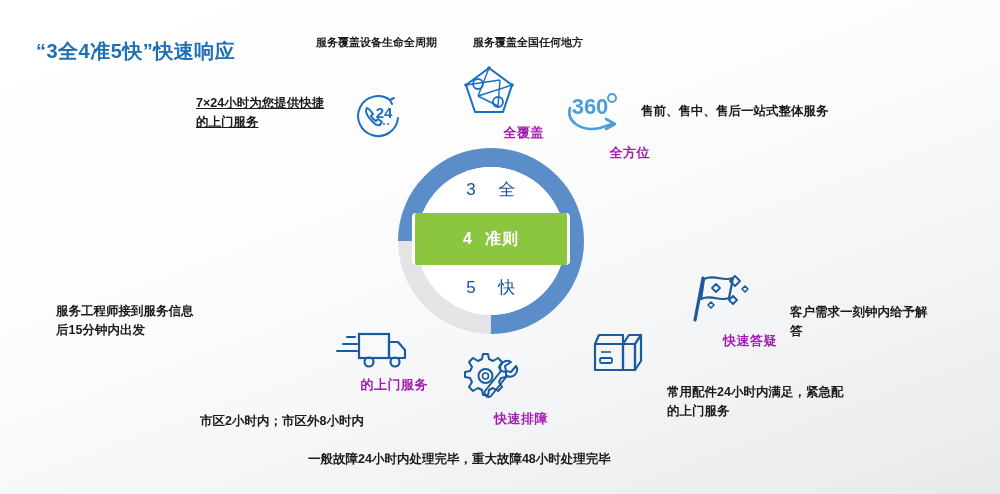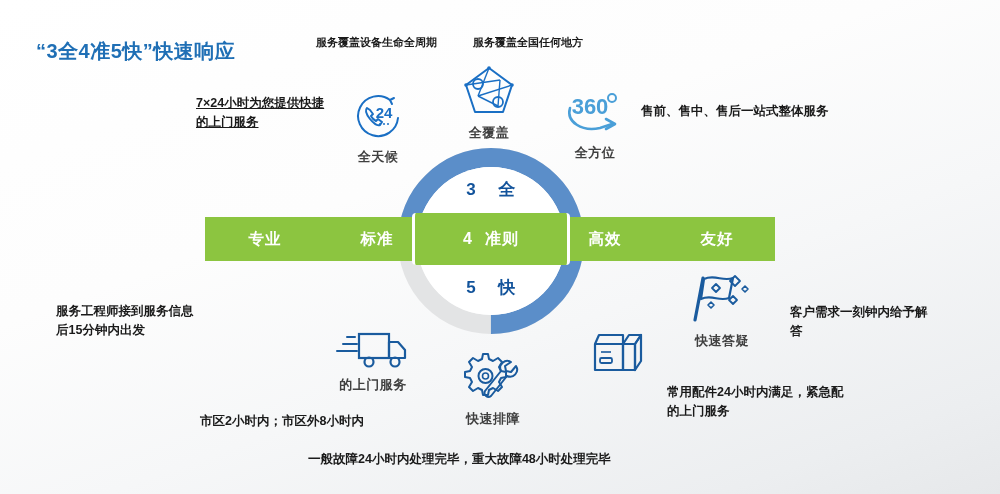--- a/index.html
+++ b/index.html
@@ -21,21 +21,21 @@
 
   
   .note{
     color:#1a1a1a;font-size:12.5px;font-weight:bold;line-height:1.55;
     white-space:pre-line;
   }
   .note-top{font-size:11px;}
 
   
   .ico-label{
-    color:#404040;font-size:13px;font-weight:bold;text-align:center;
+    color:#a21caf;font-size:13px;font-weight:bold;text-align:right;
     white-space:nowrap;letter-spacing:.5px;
   }
   .icon-block{width:110px;text-align:center;}
   .icon-block svg{display:block;margin:0 auto 4px auto;}
 
   
   #ring-wrap{left:398px;top:148px;width:186px;height:186px;}
   #ring-grey{
     position:absolute;left:0;top:0;width:186px;height:186px;border-radius:50%;
     border:19px solid #e3e4e5;box-sizing:border-box;
@@ -45,21 +45,21 @@
     border:19px solid transparent;box-sizing:border-box;
     border-top-color:#5b8ec9;border-left-color:#5b8ec9;border-right-color:#5b8ec9;
     transform:rotate(45deg);
   }
   #ring-inner{
     position:absolute;left:19px;top:19px;width:148px;height:148px;border-radius:50%;
     background:#ffffff;
   }
   .ring-row{
     position:absolute;width:186px;text-align:center;
-    color:#12539b;font-size:17px;font-weight:bold;letter-spacing:.5px;
+    color:#12539b;font-size:17px;font-weight:normal;letter-spacing:.5px;
   }
   #row3{top:30px;}
   #row5{top:128px;}
   .ring-num{display:inline-block;margin-right:22px;}
 
   
   #greenbar{
     left:205px;top:217px;width:570px;height:44px;
     background:#8cc540;
   }
@@ -100,21 +100,20 @@
   <div class="abs icon-block" style="left:323px;top:88px;">
     <svg width="56" height="56" viewBox="0 0 56 56">
       <path d="M40 12 A20 20 0 1 0 48 30" fill="none" stroke="#1a6fc4" stroke-width="2" stroke-linecap="round"></path>
       <path d="M44 10 L40 12 L42 16" fill="none" stroke="#1a6fc4" stroke-width="2" stroke-linecap="round" stroke-linejoin="round"></path>
       <path d="M17 20 c-2 2 -1 6 3 11 c4 5 8 7 10 6 l2-3 -4-3 -2 2 c-2-1 -4-3 -5-5 l2-2 -3-4 z" fill="none" stroke="#1a6fc4" stroke-width="2" stroke-linejoin="round"></path>
       <text x="34" y="30" font-family="'Liberation Sans',sans-serif" font-size="15" font-weight="bold" fill="#1a6fc4" text-anchor="middle">24</text>
       <circle cx="30" cy="36" r="1" fill="#1a6fc4"></circle>
         <circle cx="34" cy="36" r="1" fill="#1a6fc4"></circle>
         <circle cx="38" cy="36" r="1" fill="#1a6fc4"></circle>
     </svg>
-    <div class="ico-label">全天候</div>
   </div>
 
   <div class="abs icon-block" style="left:434px;top:62px;">
     <svg width="58" height="58" viewBox="0 0 58 58">
       <polygon points="29,6 52,23 43,50 15,50 6,23" fill="none" stroke="#1a6fc4" stroke-width="2" stroke-linejoin="round"></polygon>
       <line x1="29" y1="6" x2="18" y2="34" stroke="#1a6fc4" stroke-width="1.4"></line>
       <line x1="52" y1="23" x2="18" y2="34" stroke="#1a6fc4" stroke-width="1.4"></line>
       <line x1="6" y1="23" x2="40" y2="18" stroke="#1a6fc4" stroke-width="1.4"></line>
       <line x1="18" y1="34" x2="38" y2="44" stroke="#1a6fc4" stroke-width="1.4"></line>
       <line x1="40" y1="18" x2="38" y2="44" stroke="#1a6fc4" stroke-width="1.4"></line>
@@ -142,26 +141,20 @@
     <div id="ring-blue"></div>
     <div id="ring-inner"></div>
     <div class="ring-row" id="row3">
       <span class="ring-num">3</span><span>全</span>
     </div>
     <div class="ring-row" id="row5">
       <span class="ring-num">5</span><span>快</span>
     </div>
   </div>
 
-  <div class="abs" id="greenbar">
-    <div class="bar-cell" id="cell-zhuanye">专业</div>
-    <div class="bar-cell" id="cell-biaozhun">标准</div>
-    <div class="bar-cell" id="cell-gaoxiao">高效</div>
-    <div class="bar-cell" id="cell-youhao">友好</div>
-  </div>
 
   <div class="abs" id="capsule">
     <span class="ring-num">4</span>
       <span>准则</span>
   </div>
 
 
   <div class="abs icon-block" style="left:318px;top:326px;">
     <svg width="76" height="46" viewBox="0 0 76 46">
       <rect x="24" y="8" width="30" height="24" fill="none" stroke="#1a5b9e" stroke-width="2.2"></rect>

